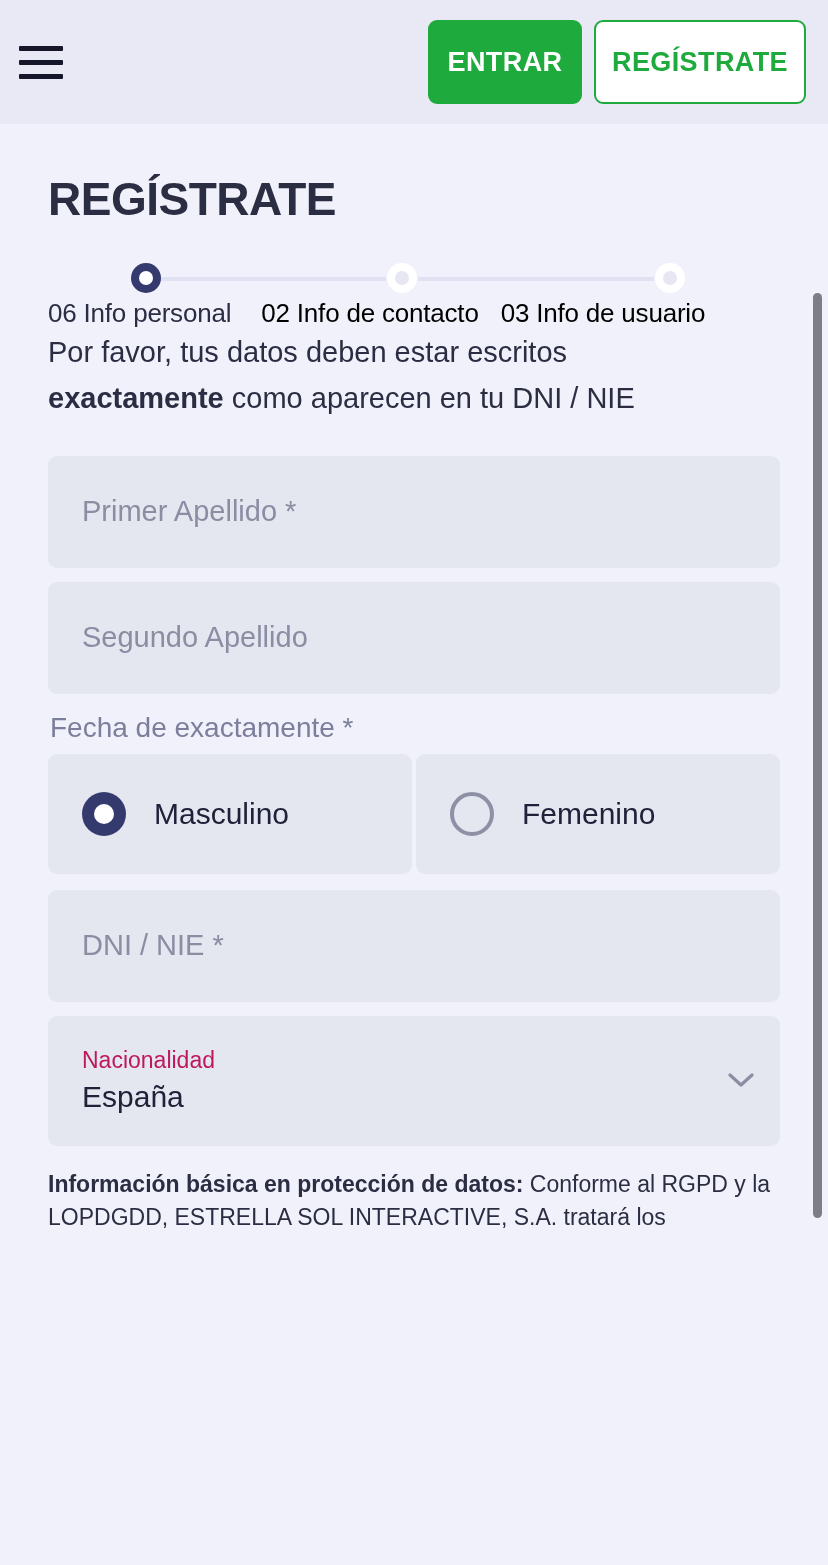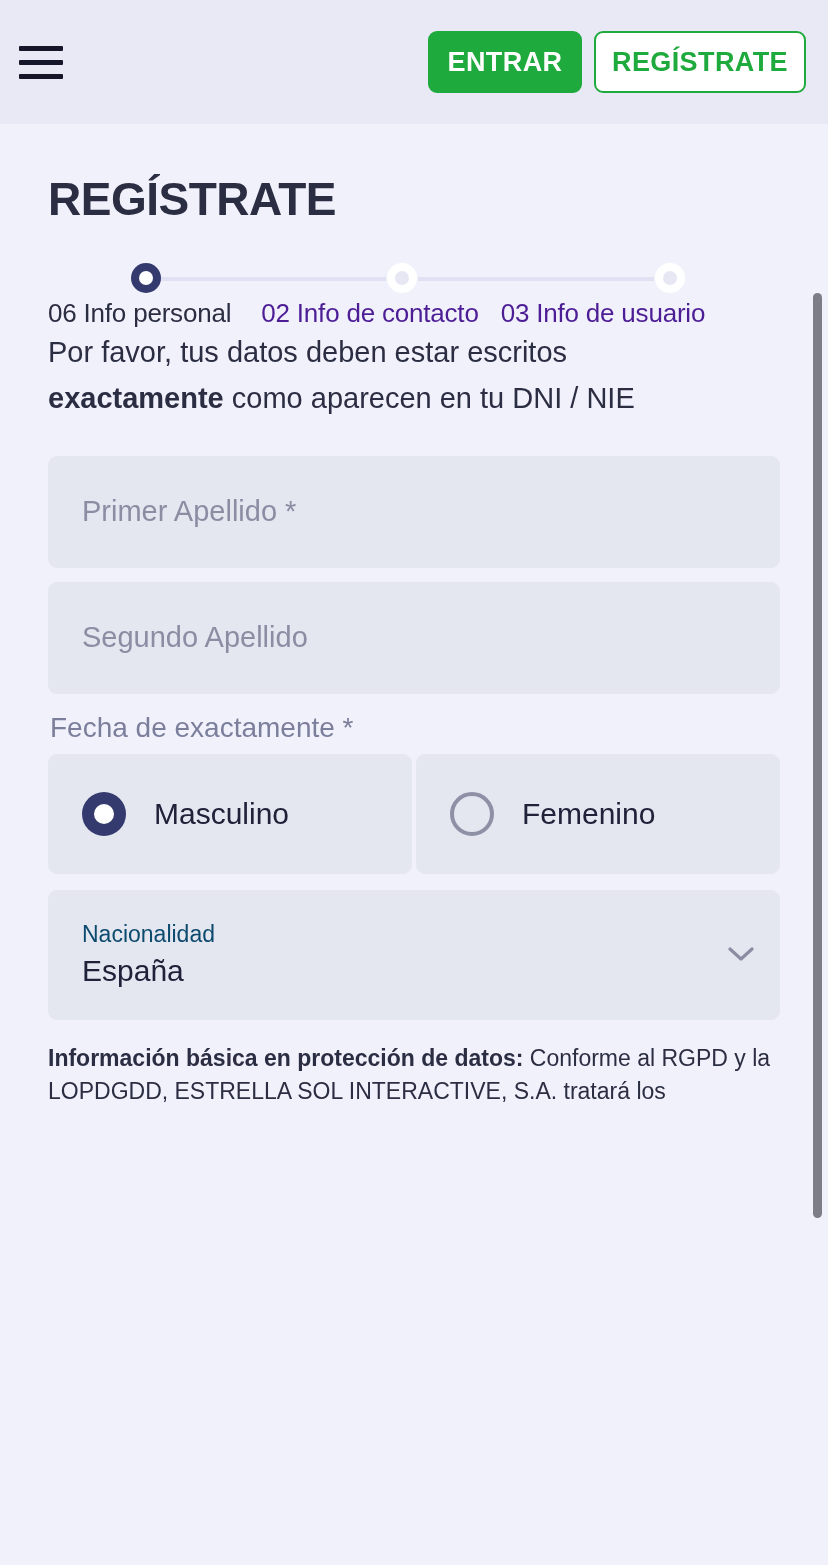--- a/index.html
+++ b/index.html
@@ -62,21 +62,21 @@
     align-items: center;
     gap: 12px;
   }
 
   .btn {
     font-family: "Liberation Sans", sans-serif;
     font-size: 27px;
     font-weight: 700;
     letter-spacing: 0.4px;
     border-radius: 9px;
-    height: 62px;
+    height: 84px;
     display: flex;
     align-items: center;
     justify-content: center;
     cursor: pointer;
     white-space: nowrap;
   }
   .btn-login {
     background: #1faa3d;
     color: #ffffff;
     border: 2px solid #1faa3d;
@@ -156,21 +156,21 @@
   .step-dot.idle.s3 { left: 607px; }
 
   .step-labels {
     display: flex;
     margin-top: 2px;
     font-size: 26px;
     letter-spacing: -0.2px;
   }
   .step-labels .lbl { white-space: nowrap; }
   .step-labels .lbl.active { color: #2b2d42; margin-right: 30px; }
-  .step-labels .lbl.idle { color: #4c1d95; margin-right: 22px; }
+  .step-labels .lbl.idle { color: #000000; margin-right: 22px; }
 
   
   .intro {
     font-size: 29px;
     line-height: 1.6;
     color: #2b2d42;
   }
   .intro b { font-weight: 700; }
 
   
@@ -266,21 +266,21 @@
     border-radius: 9px;
     height: 130px;
     display: flex;
     align-items: center;
     justify-content: space-between;
     padding: 0 26px 0 34px;
     cursor: pointer;
     margin-bottom: 16px;
   }
   .select-filled .stack { display: flex; flex-direction: column; gap: 6px; }
-  .select-filled .cap { font-size: 23px; color: #0c4a6e; }
+  .select-filled .cap { font-size: 23px; color: #be185d; }
   .select-filled .val { font-size: 30px; color: #20223a; }
 
   
   .legal {
     margin-top: 22px;
     font-size: 23px;
     line-height: 1.45;
     color: #2b2d42;
   }
   .legal b { font-weight: 700; }
@@ -355,20 +355,23 @@
       <div class="radio-card">
         <span class="radio-mark on"></span>
         <span class="lbl">Masculino</span>
       </div>
       <div class="radio-card">
         <span class="radio-mark off"></span>
         <span class="lbl">Femenino</span>
       </div>
     </div>
 
+    <div class="field">
+      <span class="ph">DNI / NIE *</span>
+    </div>
 
     <div class="select-filled">
       <span class="stack">
         <span class="cap">Nacionalidad</span>
         <span class="val">España</span>
       </span>
       <span class="chev">
         <svg viewBox="0 0 26 15" xmlns="http://www.w3.org/2000/svg" aria-hidden="true">
           <path d="M2 2 L13 12 L24 2" fill="none" stroke="#8b8da3" stroke-width="3.2" stroke-linecap="round" stroke-linejoin="round"></path>
         </svg>

